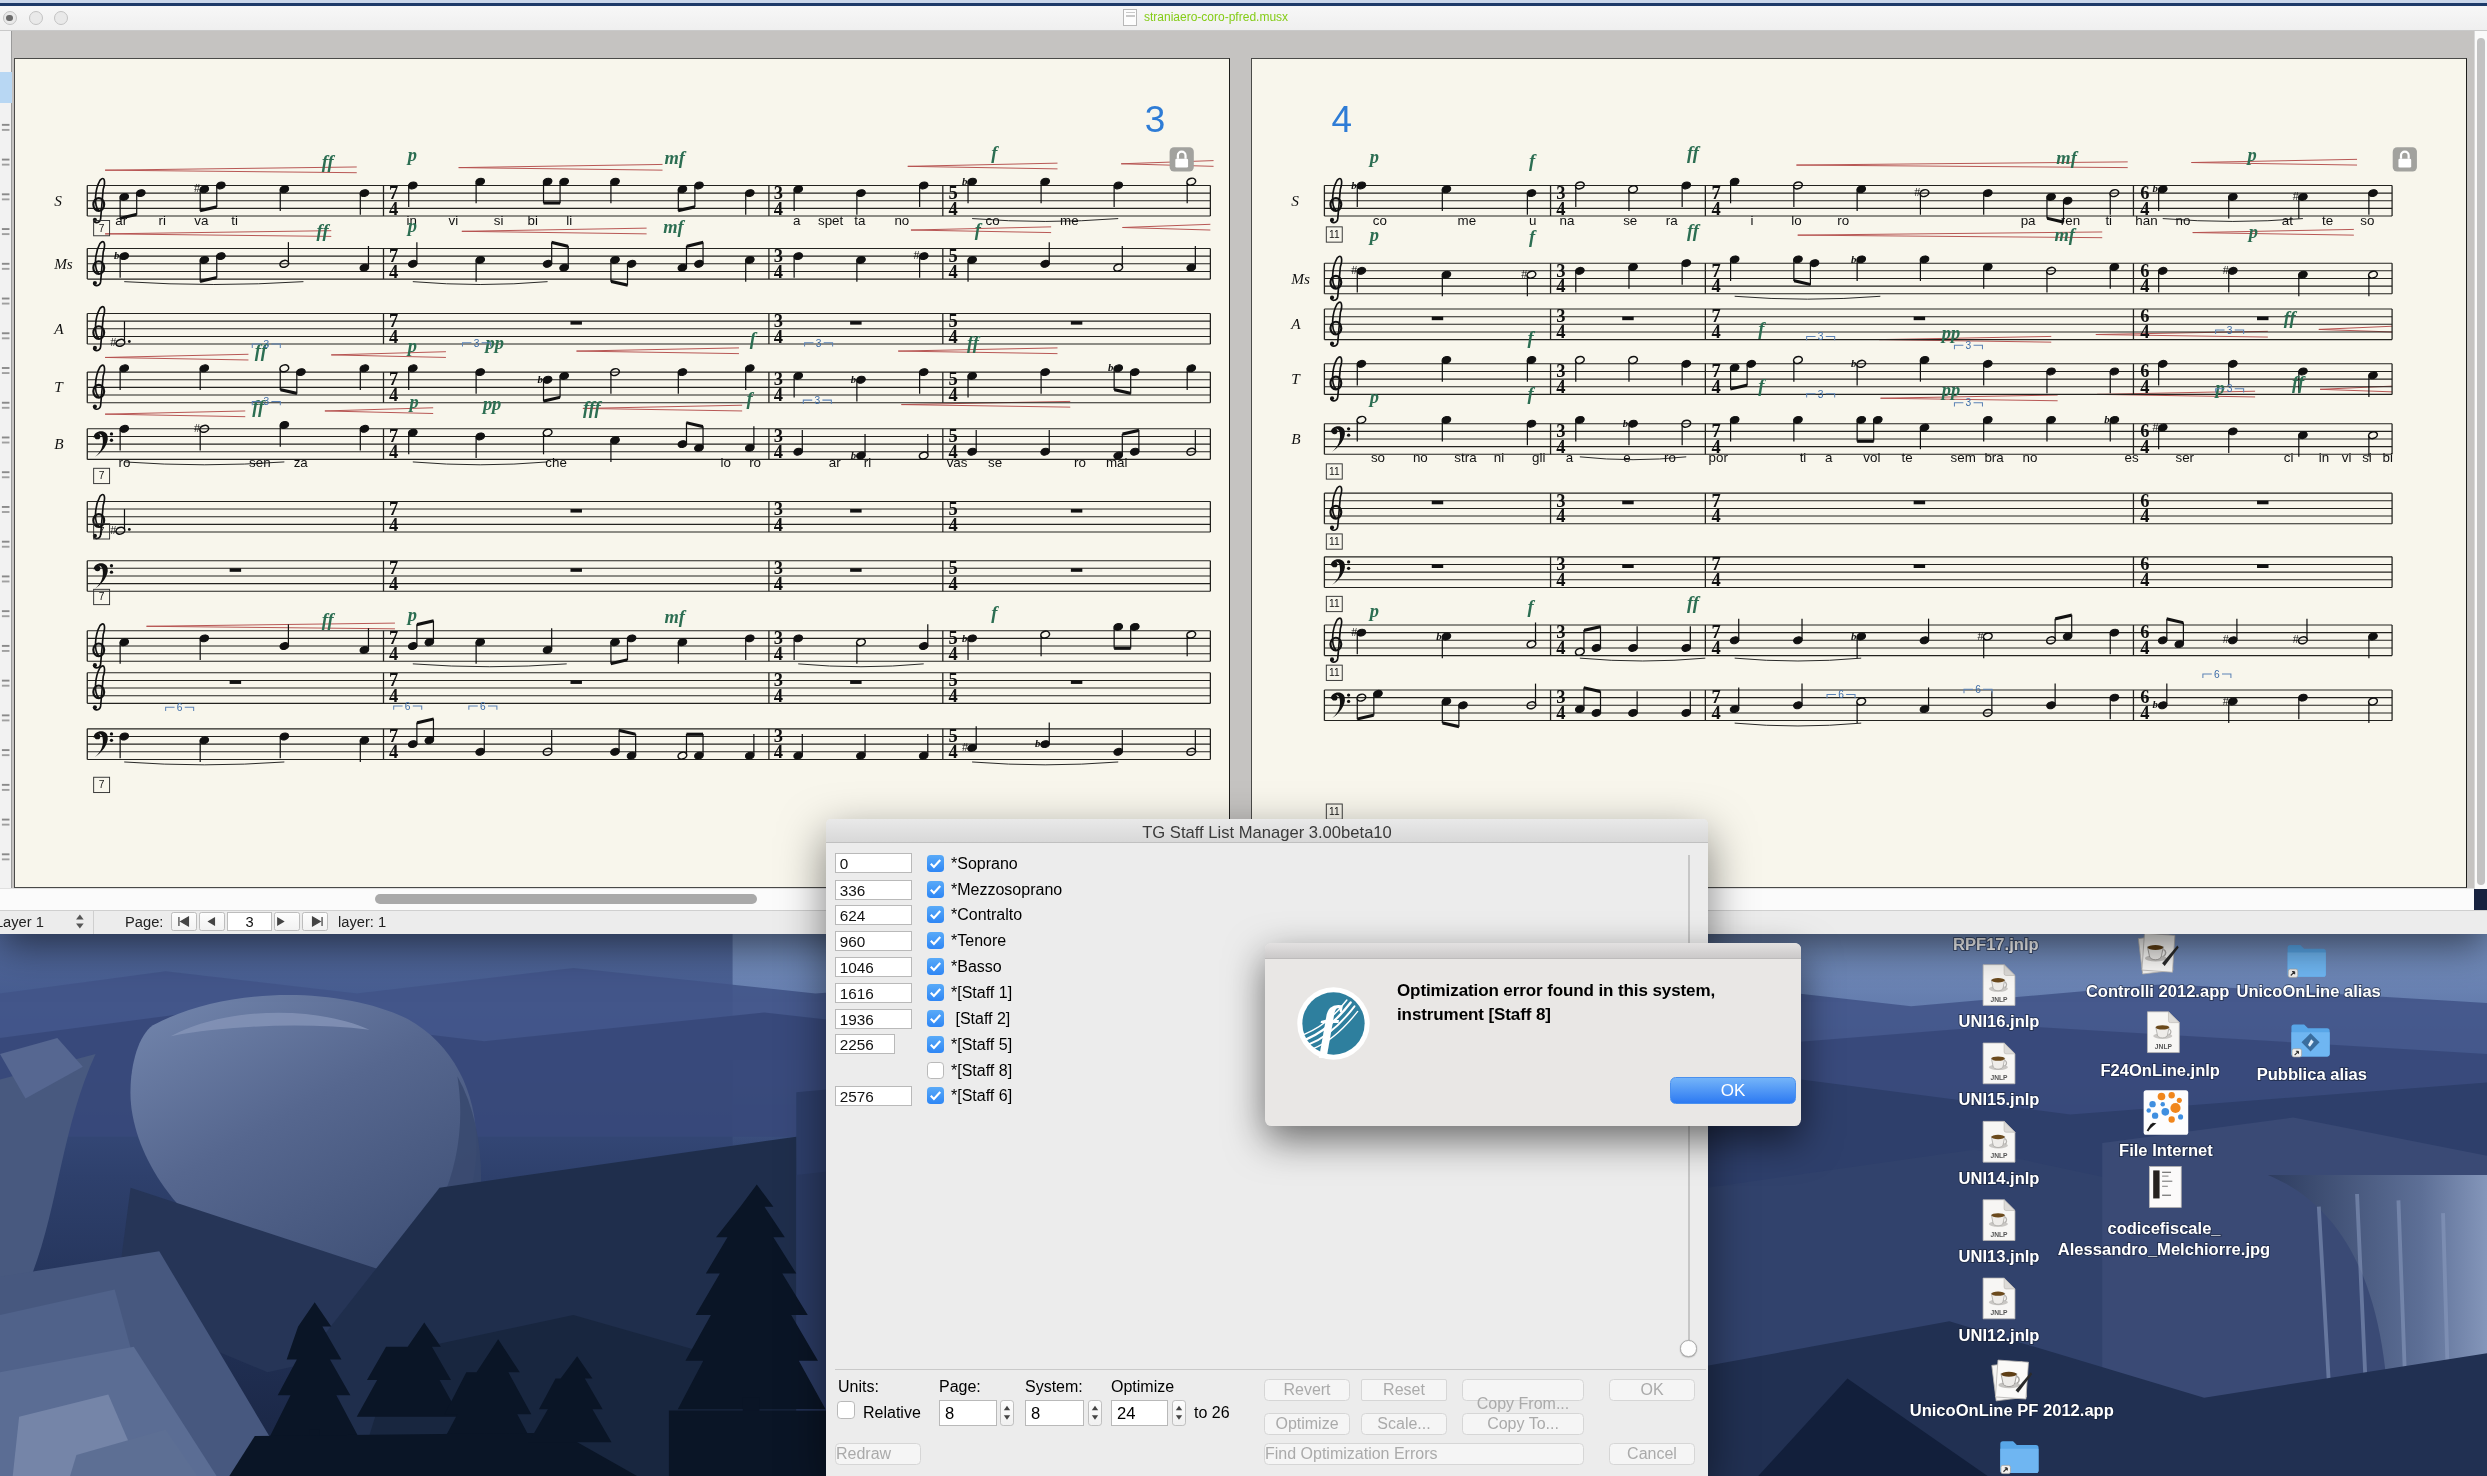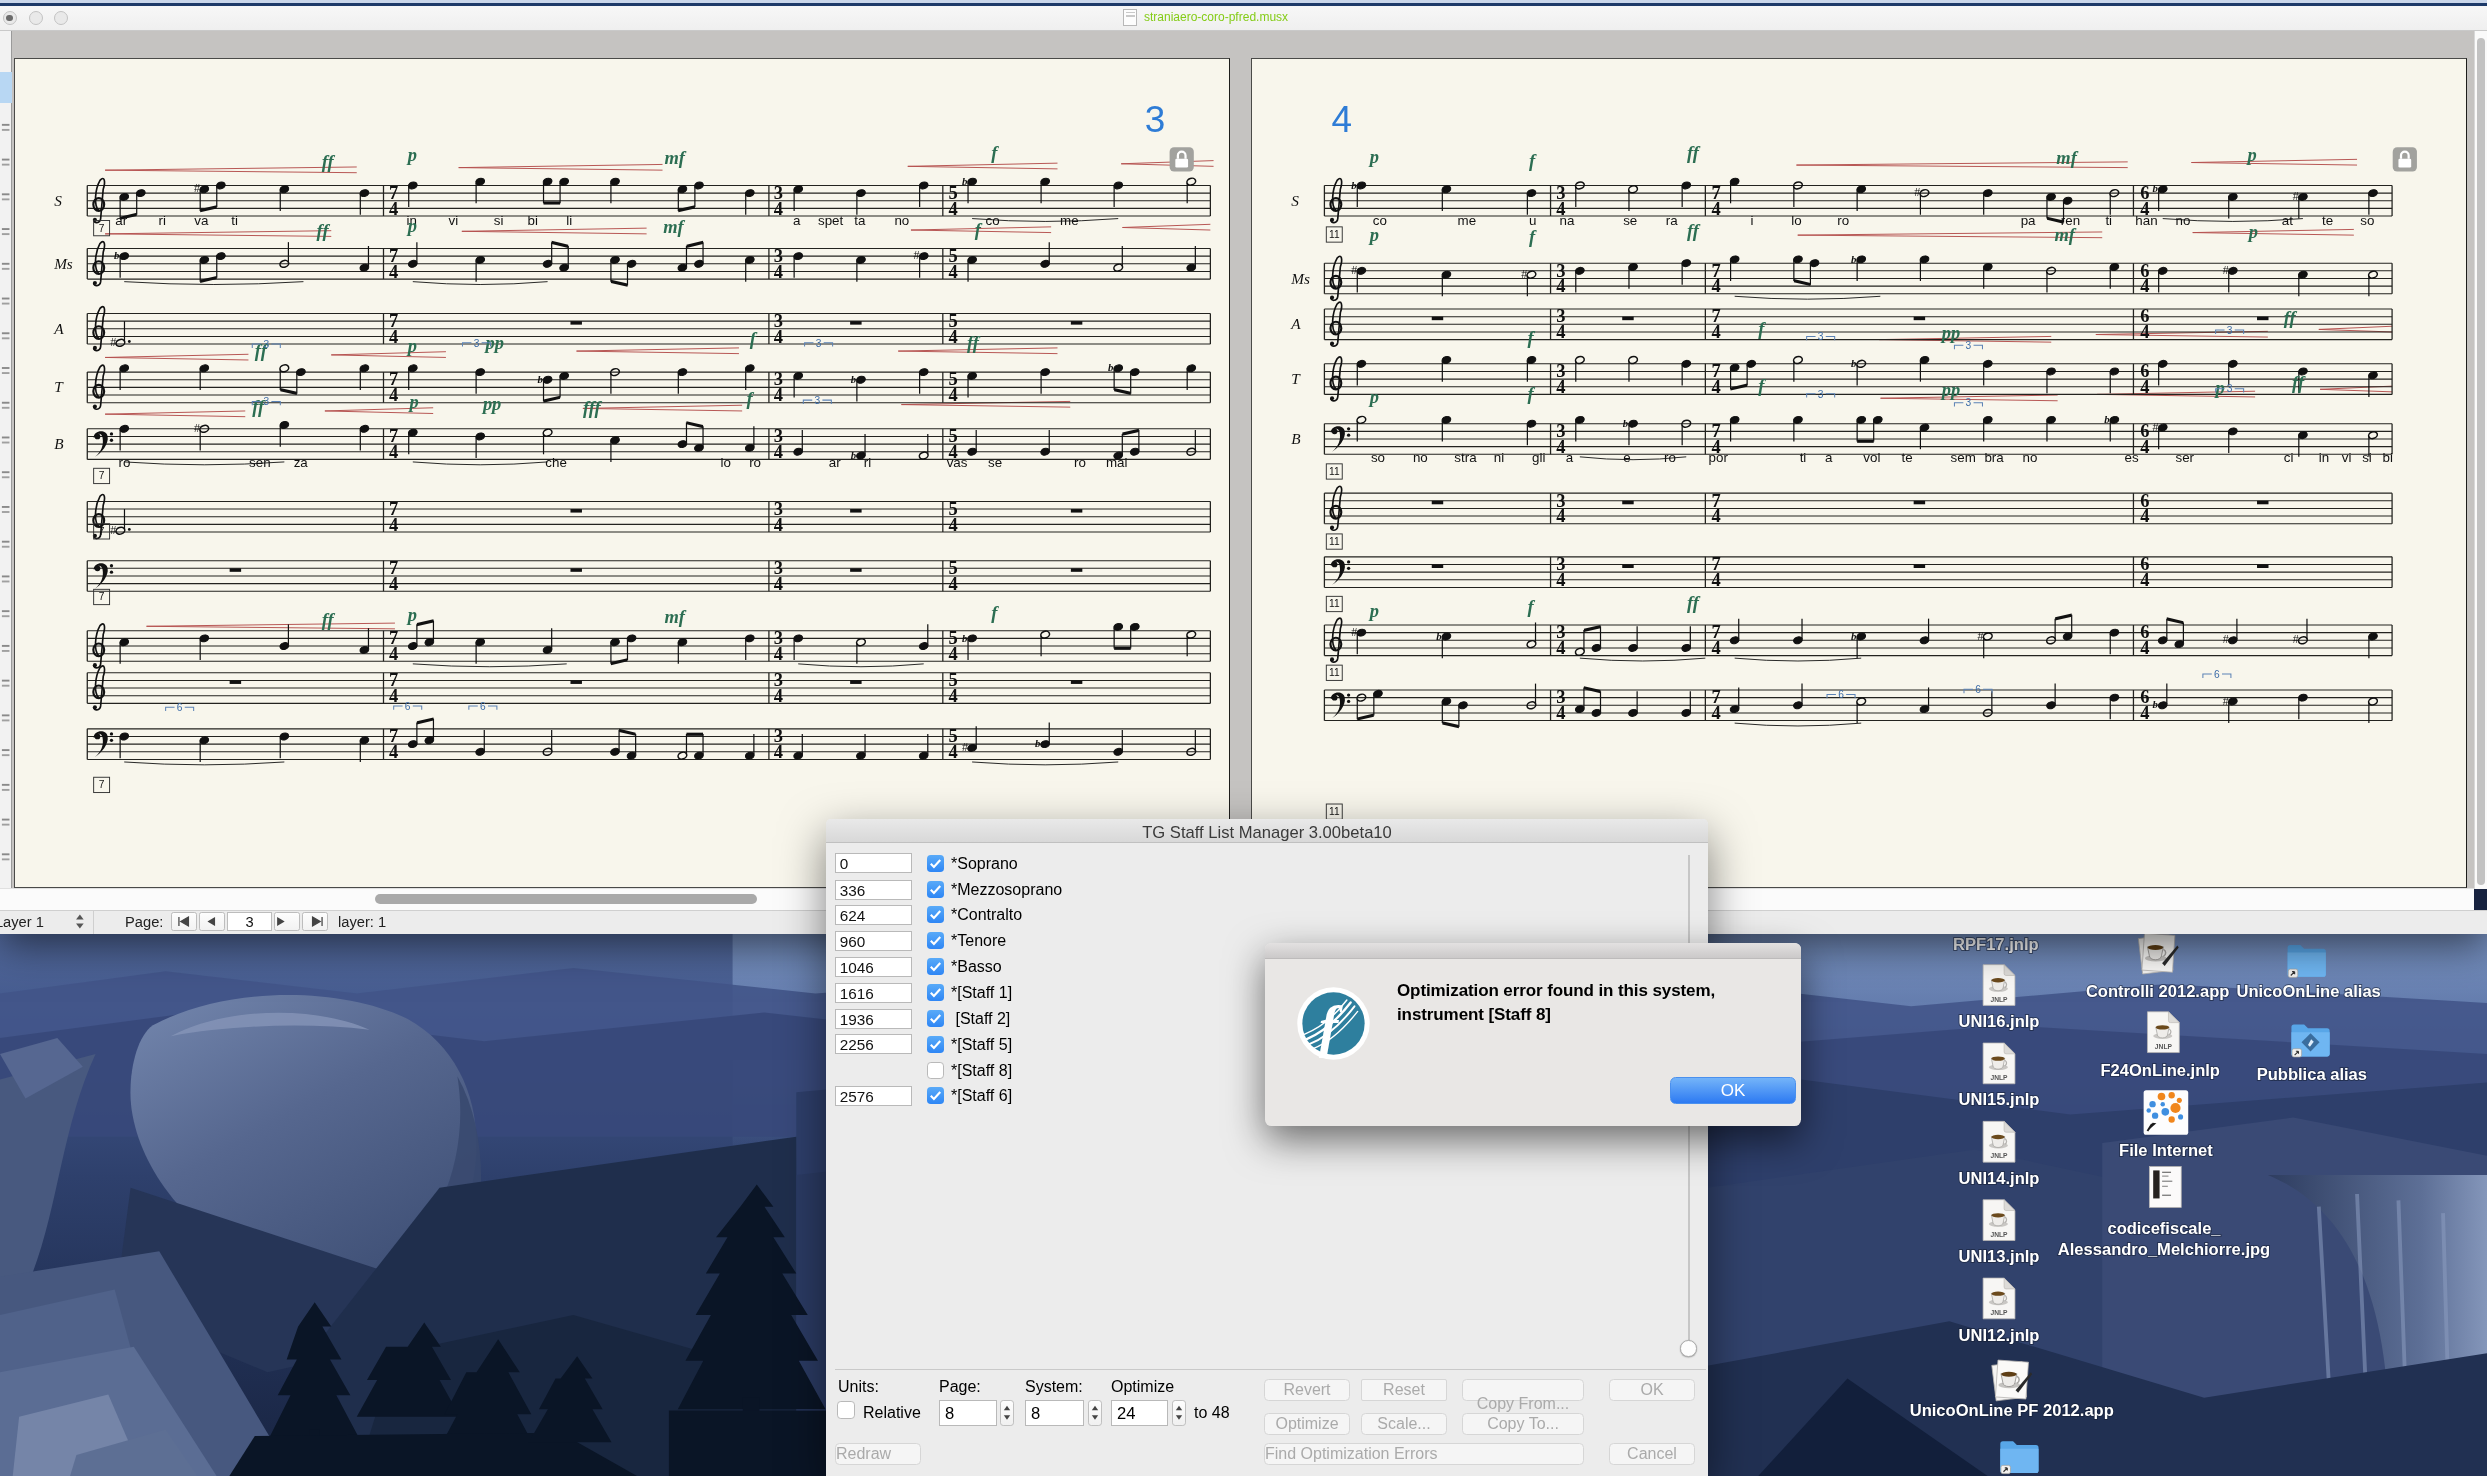--- a/index.html
+++ b/index.html
@@ -1448,21 +1448,21 @@
     <div class="abs" style="left:9px;top:164px;width:77px;height:20px;background:#fff;border:0.6px solid #b9b9b9;font-size:15.3px;color:#111;padding:0.6px 0 0 3.8px">1616</div>
     <div class="abs" style="left:101px;top:165px;width:17px;height:17px;border-radius:3.8px;background:linear-gradient(#59aaf8,#2e86f5)"><svg width="17" height="17" viewBox="0 0 27 27">
         <path d="M6,14 L11,19 L21,8" stroke="#fff" stroke-width="3.4" fill="none"></path>
       </svg></div>
     <div class="abs" style="left:125px;top:165px;font-size:16px;color:#000;white-space:pre">*[Staff 1]</div>
     <div class="abs" style="left:9px;top:190px;width:77px;height:20px;background:#fff;border:0.6px solid #b9b9b9;font-size:15.3px;color:#111;padding:0.6px 0 0 3.8px">1936</div>
     <div class="abs" style="left:101px;top:191px;width:17px;height:17px;border-radius:3.8px;background:linear-gradient(#59aaf8,#2e86f5)"><svg width="17" height="17" viewBox="0 0 27 27">
         <path d="M6,14 L11,19 L21,8" stroke="#fff" stroke-width="3.4" fill="none"></path>
       </svg></div>
     <div class="abs" style="left:125px;top:191px;font-size:16px;color:#000;white-space:pre"> [Staff 2]</div>
-    <div class="abs" style="left:9px;top:215px;width:77px;height:20px;background:#fff;border:0.6px solid #b9b9b9;font-size:15.3px;color:#111;padding:0.6px 0 0 3.8px">2256</div>
+    <div class="abs" style="left:9px;top:215px;width:60px;height:20px;background:#fff;border:0.6px solid #b9b9b9;font-size:15.3px;color:#111;padding:0.6px 0 0 3.8px">2256</div>
     <div class="abs" style="left:101px;top:217px;width:17px;height:17px;border-radius:3.8px;background:linear-gradient(#59aaf8,#2e86f5)"><svg width="17" height="17" viewBox="0 0 27 27">
         <path d="M6,14 L11,19 L21,8" stroke="#fff" stroke-width="3.4" fill="none"></path>
       </svg></div>
     <div class="abs" style="left:125px;top:217px;font-size:16px;color:#000;white-space:pre">*[Staff 5]</div>
     <div class="abs" style="left:101px;top:243px;width:17px;height:17px;border-radius:3.8px;background:#fff;border:0.6px solid #b9b9b9"></div>
     <div class="abs" style="left:125px;top:243px;font-size:16px;color:#000;white-space:pre">*[Staff 8]</div>
     <div class="abs" style="left:9px;top:267px;width:77px;height:20px;background:#fff;border:0.6px solid #b9b9b9;font-size:15.3px;color:#111;padding:0.6px 0 0 3.8px">2576</div>
     <div class="abs" style="left:101px;top:268px;width:17px;height:17px;border-radius:3.8px;background:linear-gradient(#59aaf8,#2e86f5)"><svg width="17" height="17" viewBox="0 0 27 27">
         <path d="M6,14 L11,19 L21,8" stroke="#fff" stroke-width="3.4" fill="none"></path>
       </svg></div>
@@ -1487,21 +1487,21 @@
       <path d="M6,16 L11,9 L16,16 Z" fill="#444"></path>
       <path d="M6,24 L11,31 L16,24 Z" fill="#444"></path>
     </svg>
     <div class="abs" style="left:285px;top:559px;font-size:16px;color:#000">Optimize</div>
     <div class="abs" style="left:285px;top:581px;width:57px;height:25.5px;background:#fff;border:0.6px solid #b9b9b9;font-size:16.6px;color:#000;padding:2.5px 0 0 5.1px">24</div>
     <div class="abs" style="left:346px;top:581px;width:14px;height:25.5px;background:linear-gradient(#fefefe,#f0f0f0);border:0.6px solid #c0c0c0;border-radius:3.2px"></div>
     <svg class="abs" style="left:346px;top:581px" width="14" height="25.5" viewBox="0 0 22 40">
       <path d="M6,16 L11,9 L16,16 Z" fill="#444"></path>
       <path d="M6,24 L11,31 L16,24 Z" fill="#444"></path>
     </svg>
-    <div class="abs" style="left:368px;top:585px;font-size:16px;color:#000">to 48</div>
+    <div class="abs" style="left:368px;top:585px;font-size:16px;color:#000">to 26</div>
     <div class="abs" style="left:438px;top:560px;width:86px;background:#f5f5f5;border:0.6px solid #d6d6d6;border-radius:4.5px;color:#aaa;font-size:16px;text-align:center;padding-top:1.3px;height:21.7px">Revert</div>
     <div class="abs" style="left:535px;top:560px;width:86px;background:#f5f5f5;border:0.6px solid #d6d6d6;border-radius:2px;color:#aaa;font-size:16px;text-align:center;padding-top:1.3px;height:21.7px">Reset</div>
     <div class="abs" style="left:636px;top:560px;width:122px;background:#f5f5f5;border:0.6px solid #d6d6d6;border-radius:4.5px;color:#aaa;font-size:16px;text-align:center;padding-top:15px;height:21.7px">Copy From...</div>
     <div class="abs" style="left:783px;top:560px;width:86px;background:#f5f5f5;border:0.6px solid #d6d6d6;border-radius:4.5px;color:#aaa;font-size:16px;text-align:center;padding-top:1.3px;height:21.7px">OK</div>
     <div class="abs" style="left:438px;top:594px;width:86px;background:#f5f5f5;border:0.6px solid #d6d6d6;border-radius:4.5px;color:#aaa;font-size:16px;text-align:center;padding-top:1.3px;height:21.7px">Optimize</div>
     <div class="abs" style="left:535px;top:594px;width:86px;background:#f5f5f5;border:0.6px solid #d6d6d6;border-radius:4.5px;color:#aaa;font-size:16px;text-align:center;padding-top:1.3px;height:21.7px">Scale...</div>
     <div class="abs" style="left:636px;top:594px;width:122px;background:#f5f5f5;border:0.6px solid #d6d6d6;border-radius:4.5px;color:#aaa;font-size:16px;text-align:center;padding-top:1.3px;height:21.7px">Copy To...</div>
     <div class="abs" style="left:9px;top:624px;width:86px;background:#f5f5f5;border:0.6px solid #d6d6d6;border-radius:4.5px;color:#aaa;font-size:16px;text-align:left;padding-top:1.3px;height:21.7px">Redraw</div>
     <div class="abs" style="left:438px;top:624px;width:320px;background:#f5f5f5;border:0.6px solid #d6d6d6;border-radius:4.5px;color:#aaa;font-size:16px;text-align:left;padding-top:1.3px;height:21.7px">Find Optimization Errors</div>
     <div class="abs" style="left:783px;top:624px;width:86px;background:#f5f5f5;border:0.6px solid #d6d6d6;border-radius:4.5px;color:#aaa;font-size:16px;text-align:center;padding-top:1.3px;height:21.7px">Cancel</div>

